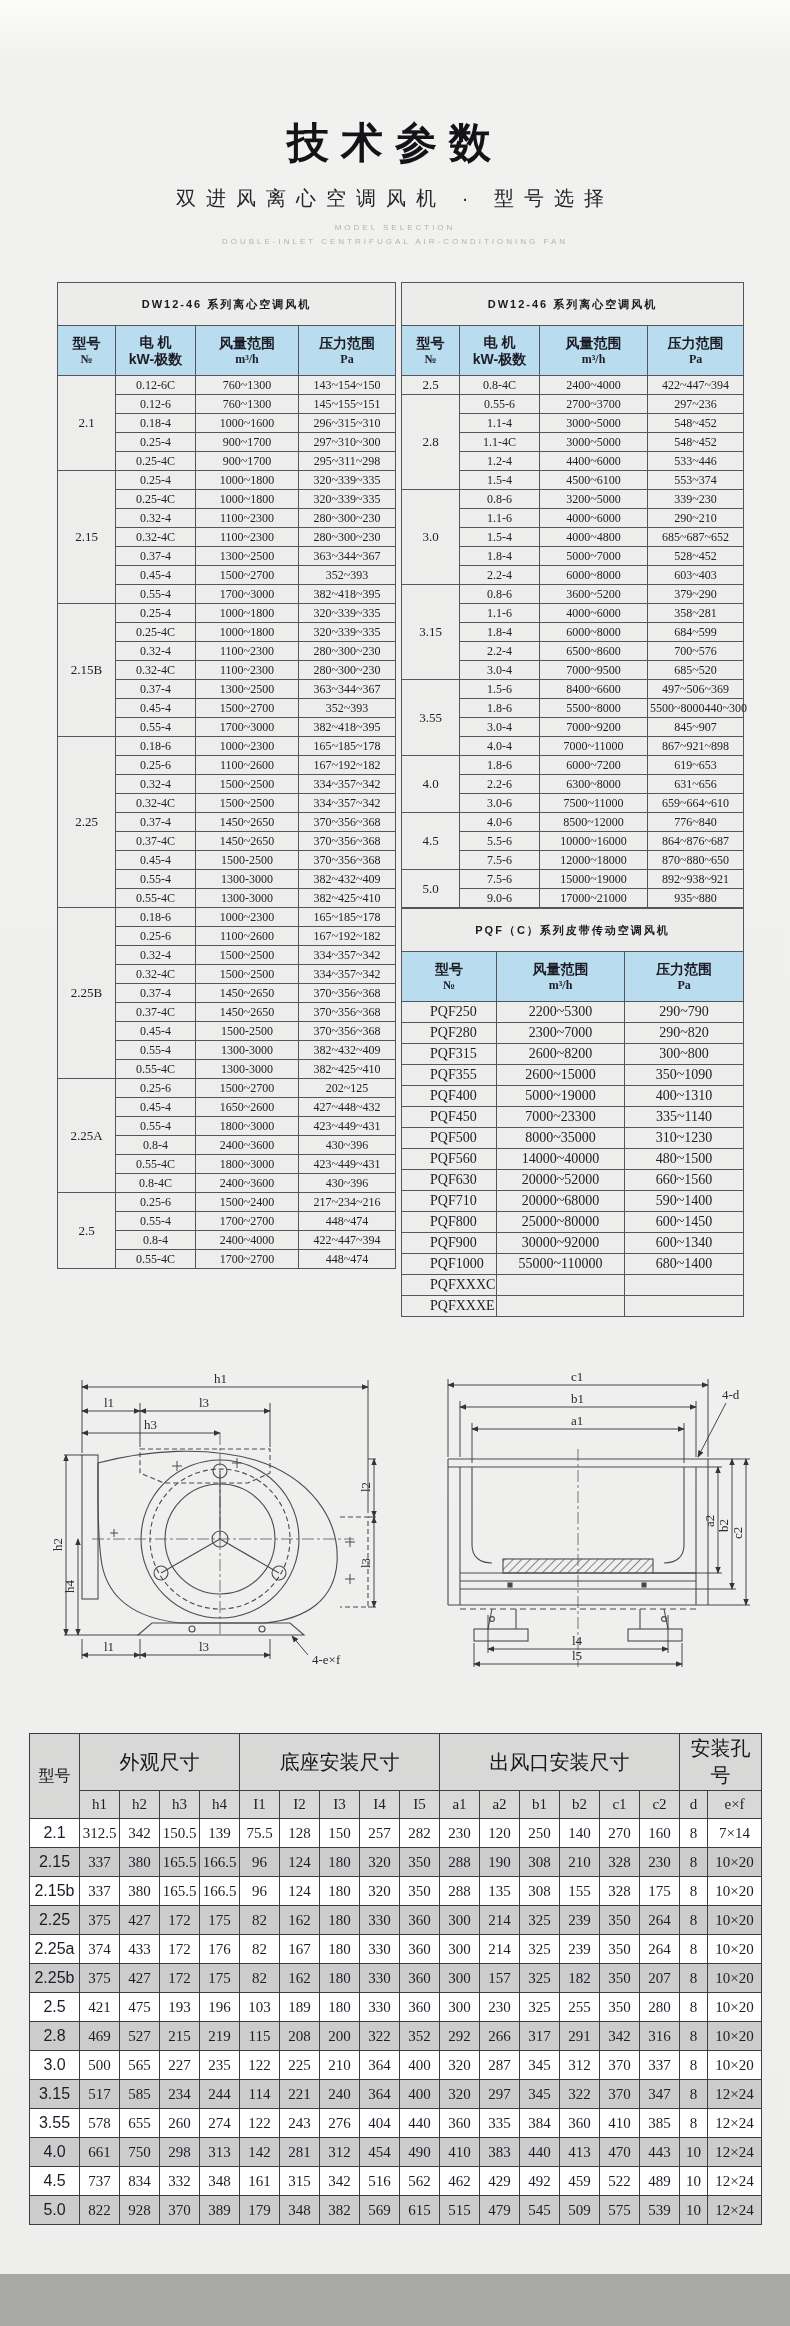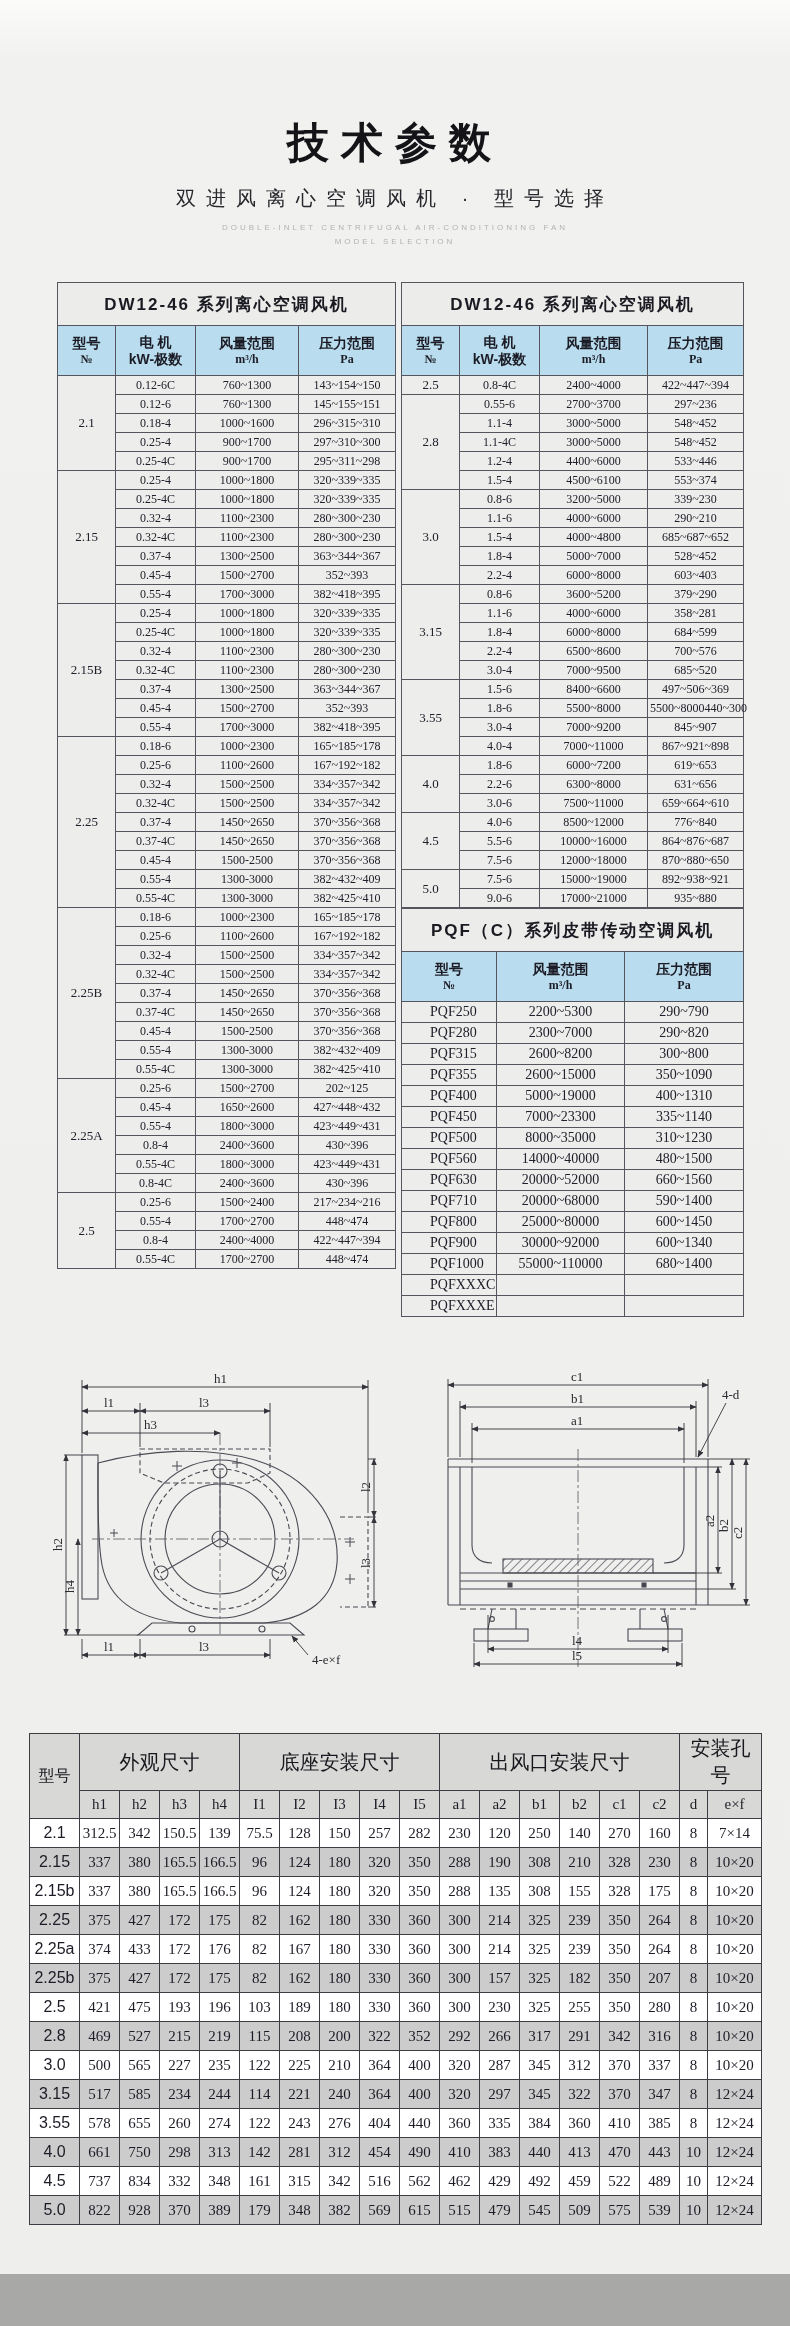--- a/index.html
+++ b/index.html
@@ -9,21 +9,21 @@
   
   .page-header{text-align:center;padding-top:115px;}
   .page-title{margin:0;font-size:42px;font-weight:bold;letter-spacing:12px;color:#141418;}
   .page-sub{margin-top:14px;font-size:20px;letter-spacing:10px;color:#26262c;}
   .page-sub-en{margin-top:9px;font-size:8px;letter-spacing:3px;color:#b3b3b0;line-height:1.7;}
   
   .tables-row{display:flex;align-items:flex-start;margin:34px 0 0 57px;gap:5px;}
   table{border-collapse:collapse;table-layout:fixed;}
   .dw-table,.pqf-table{background:#ededeb;border:1px solid #4c4c56;}
   .dw-table th,.dw-table td,.pqf-table th,.pqf-table td{border:1px solid #55555e;text-align:center;}
-  .t-title{height:40px;font-size:17px;font-weight:bold;letter-spacing:2px;background:#ececea;color:#1a1a22;}
+  .t-title{height:40px;font-size:11px;font-weight:bold;letter-spacing:2px;background:#ececea;color:#1a1a22;}
   .t-head th{background:#b9dcee;height:45px;font-size:14px;font-weight:bold;line-height:1.2;padding:2px 0;}
   .t-head .h2nd{font-size:12px;font-weight:bold;font-family:"Liberation Serif",serif;}
   .dw-table td{height:18px;font-size:12px;font-family:"Liberation Serif",serif;padding:0 2px;color:#20202c;}
   .dw-table td.model-cell{font-size:13px;}
   .pqf-table td{height:18px;font-size:14px;font-family:"Liberation Serif",serif;color:#20202c;}
   .pqf-table td.model-cell{text-align:left;padding-left:28px;}
   
   .diagrams{display:flex;gap:26px;margin:50px 0 0 52px;}
   .diagrams svg{display:block;}
   .dim-label{font-family:"Liberation Serif",serif;font-size:13px;fill:#2a2a30;}
@@ -41,22 +41,22 @@
 </style>
 </head>
 <body>
 
 <div class="page">
 
   <header class="page-header">
     <h1 class="page-title">技术参数</h1>
     <div class="page-sub">双进风离心空调风机 · 型号选择</div>
     <div class="page-sub-en">
+      <div>MODEL SELECTION</div>
       <div>DOUBLE-INLET CENTRIFUGAL AIR-CONDITIONING FAN</div>
-      <div>MODEL SELECTION</div>
     </div>
   </header>
 
   <div class="tables-row">
 
     <table class="dw-table" style="width:338px">
       <colgroup>
           <col style="width:58px">
           <col style="width:80px">
           <col style="width:103px">

